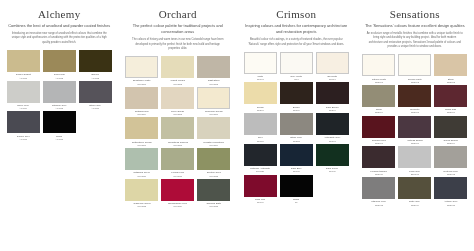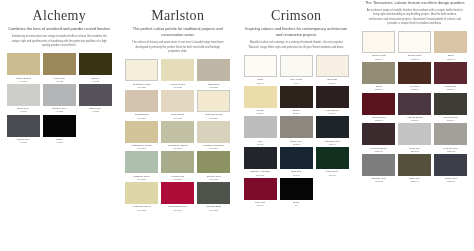--- a/index.html
+++ b/index.html
@@ -25,21 +25,21 @@
   .range-col {
     width: 118.5px;
     box-sizing: border-box;
     padding: 0 7px;
     display: flex;
     flex-direction: column;
     align-items: center;
   }
   .range-title {
     font-family: "Liberation Serif", serif;
-    font-size: 14px;
+    font-size: 11px;
     font-weight: 400;
     color: #3a3a3a;
     letter-spacing: 0.3px;
     margin-top: 8px;
     margin-bottom: 3px;
     text-align: right;
     line-height: 1.1;
   }
   .range-subtitle {
     font-size: 3.9px;
@@ -144,21 +144,21 @@
           <div class="swatch-code">AL/1007</div>
         </div>
         <div class="swatch-cell">
           <div class="swatch-chip" style="background-color: rgb(6, 6, 6);"></div>
           <div class="swatch-name">Black</div>
           <div class="swatch-code">AL/1008</div>
         </div>
       </div>
   </div>
   <div class="range-col">
-    <div class="range-title">Marlston</div>
+    <div class="range-title">Orchard</div>
     <div class="range-subtitle">The perfect colour palette for traditional projects and conservation areas</div>
     <div class="range-body">The colours of history and warm tones in our new Cotswold range have been developed in primarily the perfect finish for both new build and heritage properties alike.</div>
     <div class="swatch-grid">
         <div class="swatch-cell">
           <div class="swatch-chip bordered" style="background-color: rgb(245, 238, 219);"></div>
           <div class="swatch-name">Buckthorn White</div>
           <div class="swatch-code">CW/2001</div>
         </div>
         <div class="swatch-cell">
           <div class="swatch-chip" style="background-color: rgb(229, 220, 185);"></div>
@@ -303,20 +303,21 @@
           <div class="swatch-code">NL/060</div>
         </div>
         <div class="swatch-cell">
           <div class="swatch-chip" style="background-color: rgb(5, 5, 5);"></div>
           <div class="swatch-name">Black</div>
           <div class="swatch-code">NL</div>
         </div>
       </div>
   </div>
   <div class="range-col">
+    <div class="range-title">Sensations</div>
     <div class="range-subtitle">The 'Sensations' colours feature excellent design qualities</div>
     <div class="range-body">An exclusive range of metallic finishes that combine with a unique tactile finish to bring style and durability to any building project. Ideal for both modern architecture and restoration projects. Sensations' broad palette of colours and provides a unique finish to window and doors.</div>
     <div class="swatch-grid">
         <div class="swatch-cell">
           <div class="swatch-chip bordered" style="background-color: rgb(252, 248, 238);"></div>
           <div class="swatch-name">Natural White</div>
           <div class="swatch-code">SS/3001</div>
         </div>
         <div class="swatch-cell">
           <div class="swatch-chip bordered" style="background-color: rgb(252, 250, 242);"></div>

